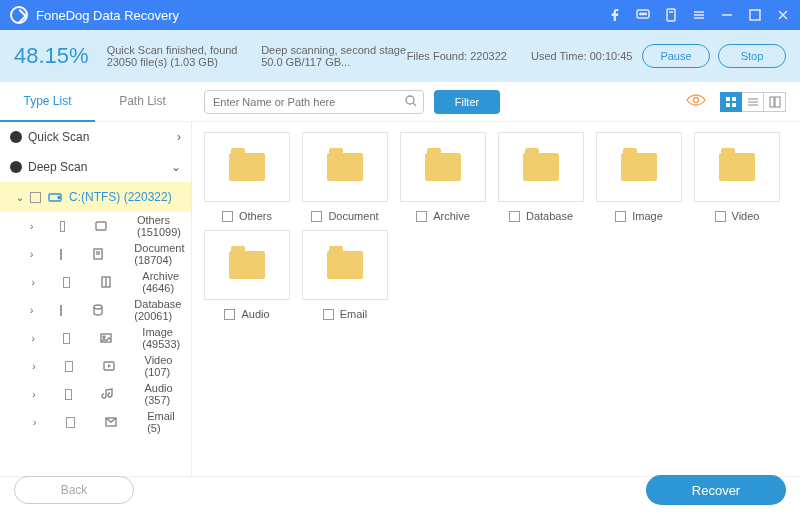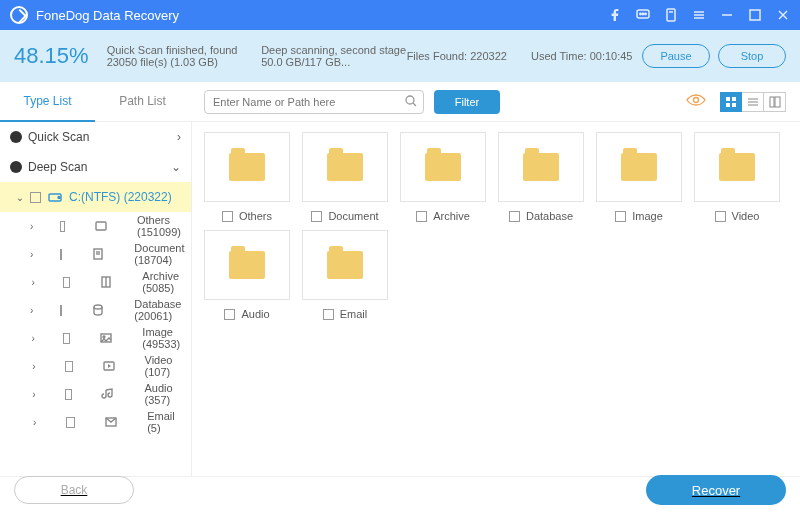--- a/index.html
+++ b/index.html
@@ -58,21 +58,21 @@
 
 .grid { flex: 1; padding: 10px 10px; display: flex; flex-wrap: wrap; gap: 8px 8px; align-content: flex-start; }
 .tile { width: 90px; display: flex; flex-direction: column; align-items: center; }
 .thumb { width: 86px; height: 70px; border: 1px solid #e3e3e3; display: flex; align-items: center; justify-content: center; }
 .folder { width: 36px; height: 28px; background: #f2cd6e; border-radius: 2px; position: relative; }
 .folder::before { content: ""; position: absolute; top: -5px; left: 2px; width: 14px; height: 5px; background: #f2cd6e; border-radius: 2px 2px 0 0; }
 .caption { display: flex; align-items: center; margin-top: 8px; font-size: 11px; color: #595959; gap: 6px; }
 .caption .cb { width: 11px; height: 11px; border: 1px solid #999; }
 
 
-.footer { height: 27px; display: flex; align-items: center; padding: 0 14px; border-top: 1px solid #eee; text-decoration: underline; }
+.footer { height: 27px; display: flex; align-items: center; padding: 0 14px; border-top: 1px solid #eee; }
 .btn-back { width: 120px; height: 28px; border: 1px solid #ccc; border-radius: 14px; background: #fff; color: #aaa; font-size: 12px; cursor: pointer; }
 .btn-recover { margin-left: auto; width: 140px; height: 30px; border-radius: 15px; background: #2f96d6; color: #fff; border: none; font-size: 13px; cursor: pointer; }
 </style>
 </head>
 <body>
 
 <div class="titlebar">
   <span class="logo"></span>
   <span class="title">FoneDog Data Recovery</span>
   <div class="icons">
@@ -230,21 +230,21 @@
         </div>
         <div class="side-item l3">
           <span class="chev right"></span>
           <span class="cb"></span>
           <span class="iconbox">
             <svg viewBox="0 0 14 14">
               <rect x="3" y="2" width="8" height="10"></rect>
               <line x1="7" y1="2" x2="7" y2="12"></line>
             </svg>
           </span>
-          <span>Archive (5085)</span>
+          <span>Archive (4646)</span>
         </div>
         <div class="side-item l3">
           <span class="chev right"></span>
           <span class="cb"></span>
           <span class="iconbox">
             <svg viewBox="0 0 14 14">
               <ellipse cx="7" cy="4" rx="4" ry="2"></ellipse>
               <path d="M3 4v6c0 1.1 1.8 2 4 2s4-.9 4-2V4"></path>
             </svg>
           </span>

